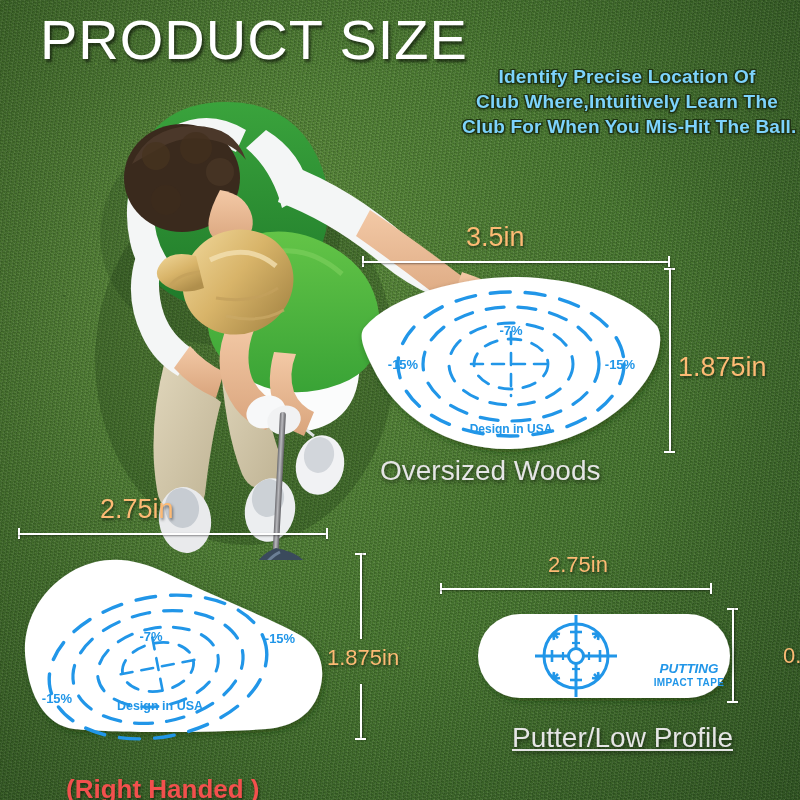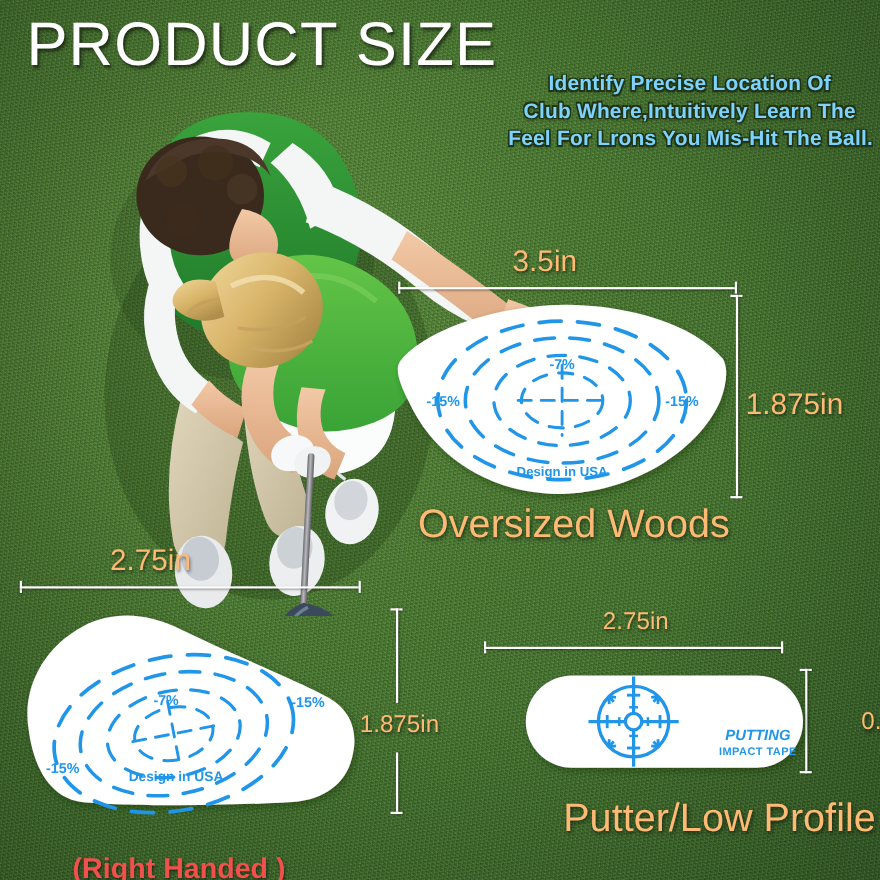--- a/index.html
+++ b/index.html
@@ -38,21 +38,21 @@
       radial-gradient(circle at 30% 35%, #5d8b3c 0%, #47762f 45%, #3a672a 100%);
   }
   .grass-vignette{
     position:absolute;inset:0;
     background:radial-gradient(ellipse at 50% 45%, rgba(0,0,0,0) 45%, rgba(0,0,0,.20) 100%);
     pointer-events:none;
   }
 
   
   .headline{
-    position:absolute;left:24px;top:10px;
+    position:absolute;left:40px;top:10px;
     font-size:56px;line-height:60px;font-weight:400;
     color:#ffffff;letter-spacing:1px;
     font-family:"Liberation Sans",sans-serif;
     text-shadow:2px 3px 3px rgba(0,0,0,.55);
     white-space:nowrap;
   }
 
   
   .desc{
     position:absolute;left:462px;top:64px;width:330px;
@@ -94,21 +94,21 @@
 
   .dim-label{
     position:absolute;color:#fdba74;font-size:27px;font-weight:400;
     white-space:nowrap;text-shadow:1px 2px 3px rgba(0,0,0,.55);
     font-family:"Liberation Sans",sans-serif;
   }
   .dim-label.sm{font-size:22px;}
 
   
   .caption{
-    position:absolute;color:#fdba74;font-size:36px;font-weight:400;
+    position:absolute;color:#e5e5e5;font-size:28px;font-weight:400;
     white-space:nowrap;text-shadow:1px 2px 4px rgba(0,0,0,.6);
     font-family:"Liberation Sans",sans-serif;
   }
   .caption.red{color:#f2504d;font-weight:bold;font-size:26px;
     text-shadow:1px 2px 3px rgba(0,0,0,.5);}
 
   
   .tape{position:absolute;}
   .tape svg{display:block;overflow:visible;}
 </style>
@@ -231,21 +231,21 @@
         <circle cx="254" cy="511" r="5" fill="#ffffff" opacity=".9"></circle>
       </g>
     </svg>
   </div>
 
   <div class="headline">PRODUCT SIZE</div>
 
   <div class="desc">
     <span class="line">Identify Precise Location Of</span>
     <span class="line">Club Where,Intuitively Learn The</span>
-    <span class="line">Feel For Lrons You Mis-Hit The Ball.</span>
+    <span class="line">Club For When You Mis-Hit The Ball.</span>
   </div>
 
   <div class="dim-label" style="left:466px;top:222px;">3.5in</div>
   <div class="dim-h" style="left:362px;top:256px;width:308px;">
     <span class="cap l"></span>
     <span class="bar"></span>
     <span class="cap r"></span>
   </div>
 
   <div class="dim-v" style="left:664px;top:268px;height:185px;">
@@ -392,15 +392,15 @@
           <path d="M83 64 l-5 5 M78 69 l7 -1 M78 69 l1 -7"></path>
           <path d="M119 64 l5 5 M124 69 l-7 -1 M124 69 l-1 -7"></path>
         </g>
       </g>
 
       <text x="214" y="63" fill="#2196e8" font-size="13.5" font-weight="bold" font-style="italic" text-anchor="middle" font-family="Liberation Sans, sans-serif">PUTTING</text>
       <text x="214" y="76" fill="#2196e8" font-size="10" font-weight="bold" text-anchor="middle" letter-spacing="0.4" font-family="Liberation Sans, sans-serif">IMPACT TAPE</text>
     </svg>
   </div>
 
-  <div class="caption" style="left:512px;top:722px;">Putter/Low Profile</div>
+  <div class="caption" style="left:512px;top:722px;text-decoration:underline;">Putter/Low Profile</div>
 
 </div>
 
 </body></html>

